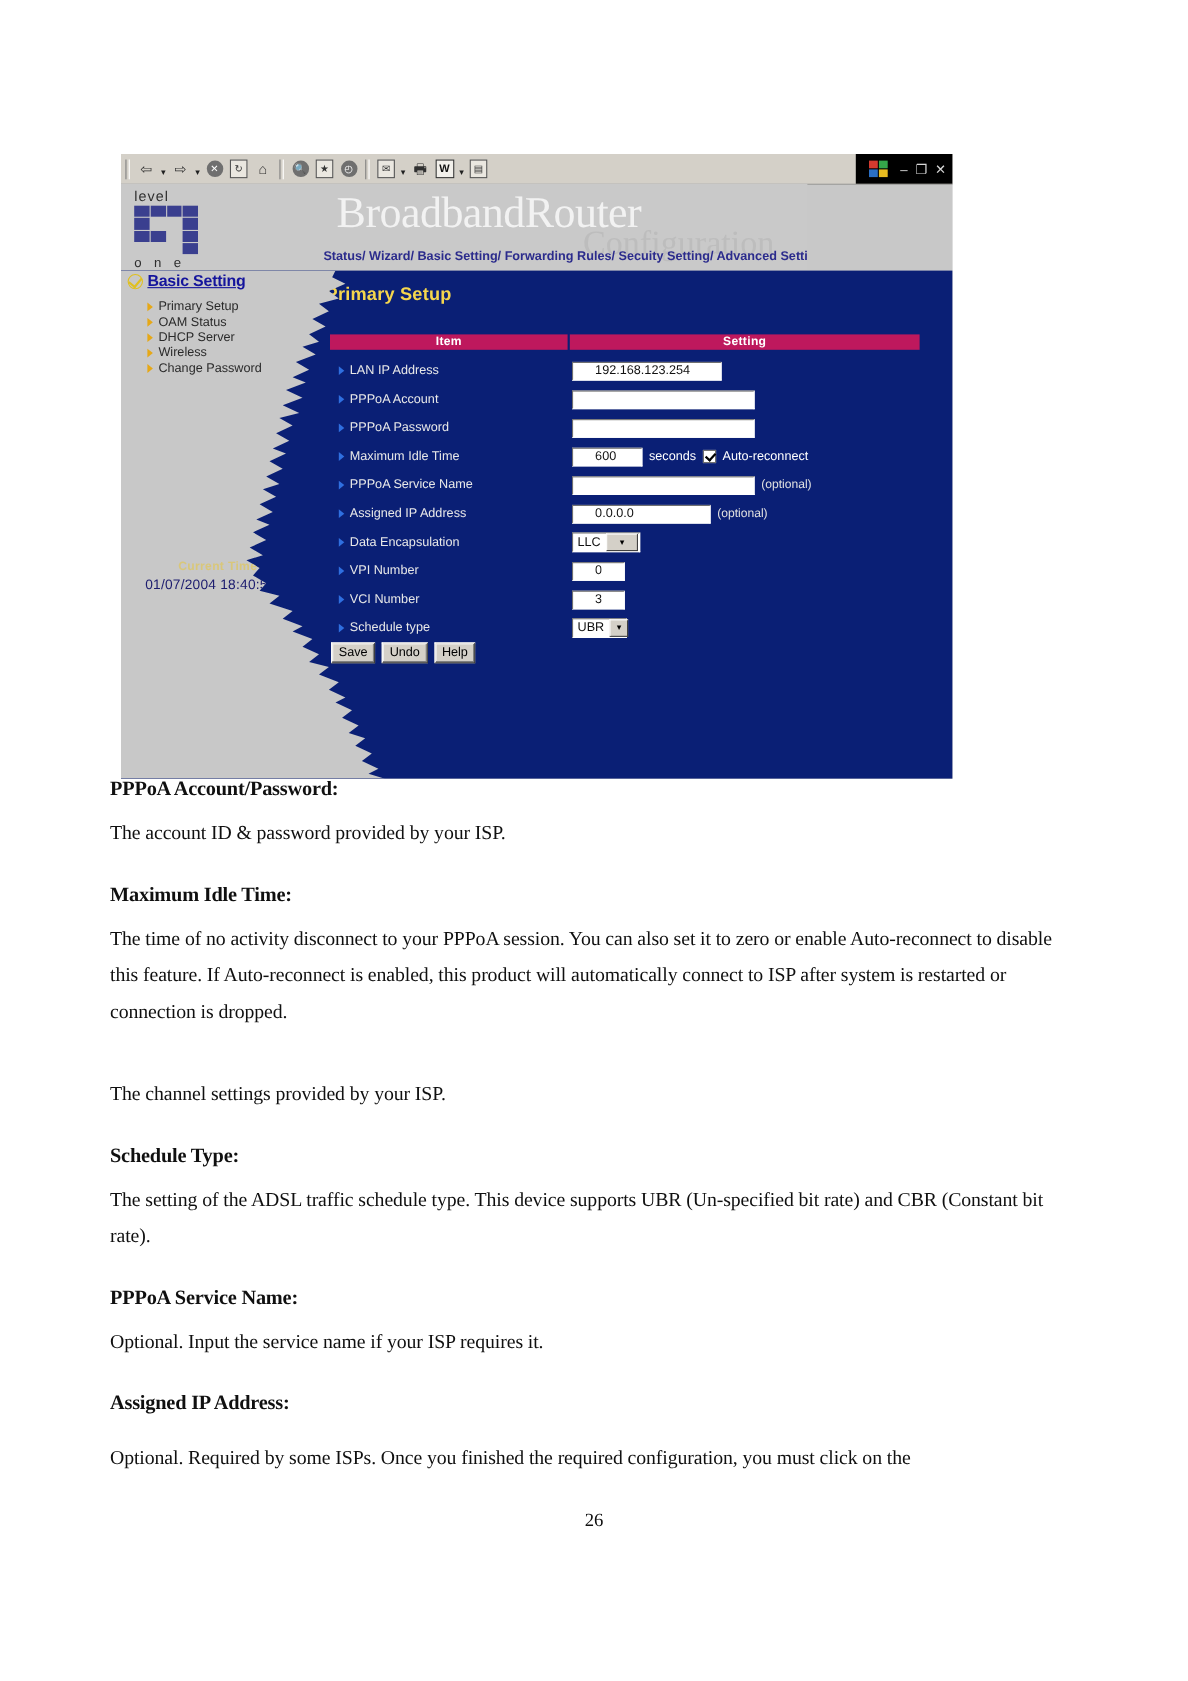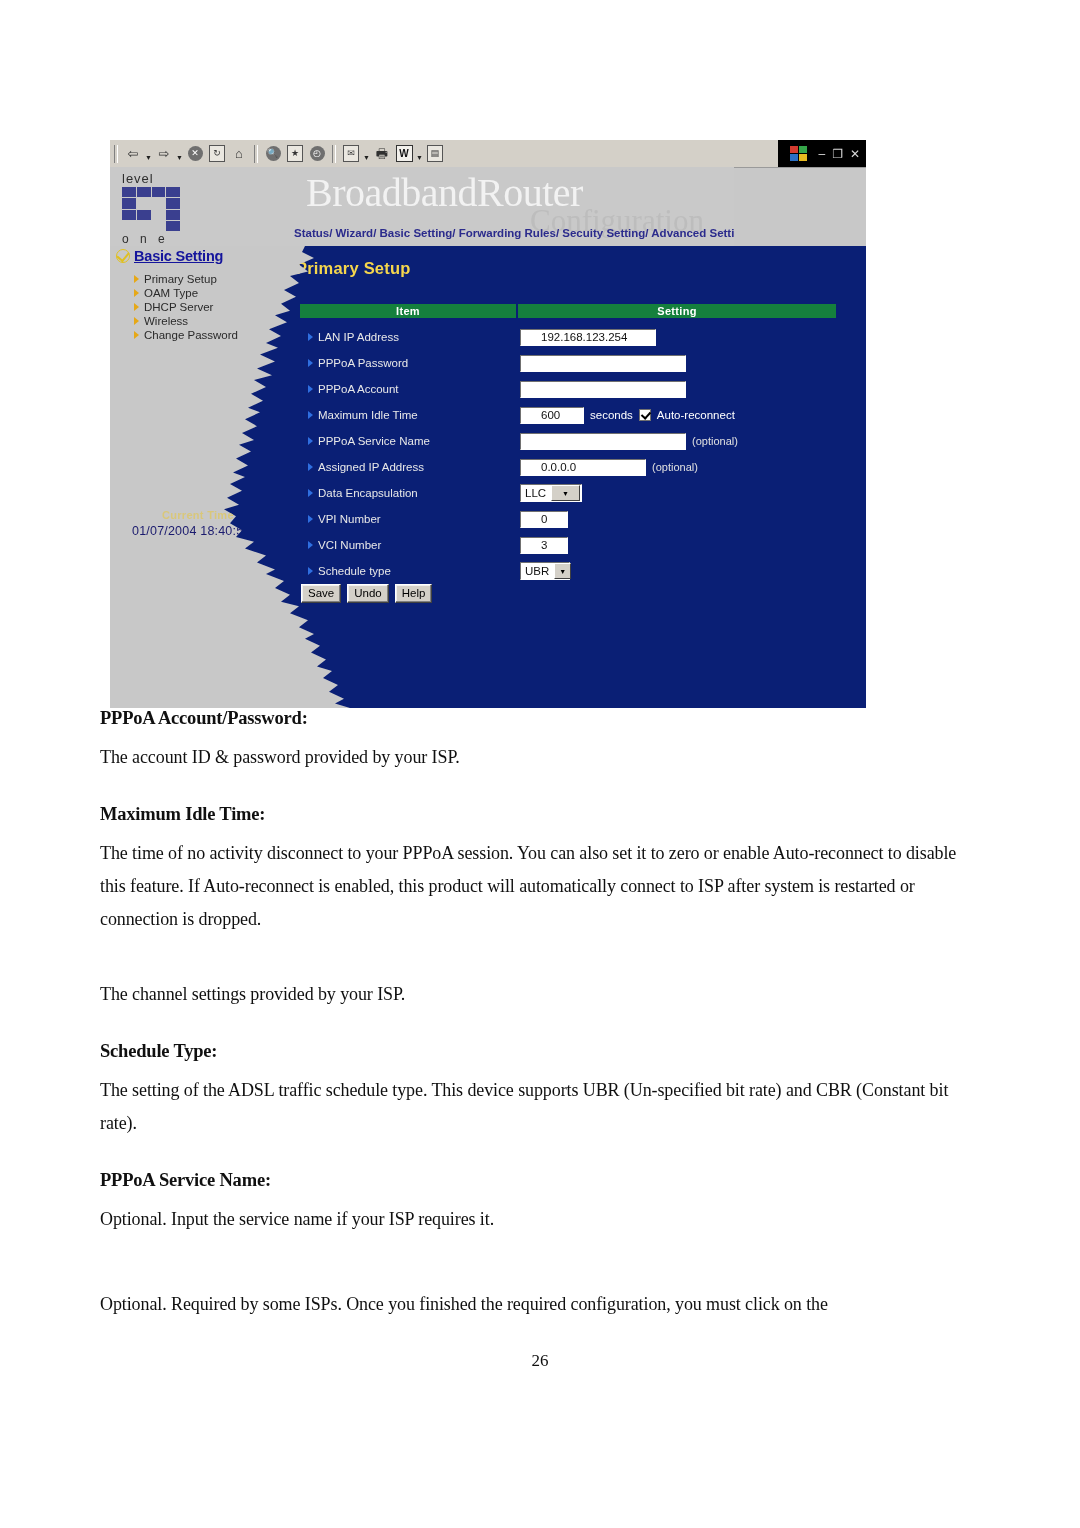--- a/index.html
+++ b/index.html
@@ -311,21 +311,21 @@
     position: absolute;
     left: 190px; top: 58px;
     width: 536px;
   }
   .st-head {
     display: flex;
     height: 14px;
     margin-bottom: 6px;
   }
   .st-head div {
-    background: #15803d;
+    background: #be185d;
     color: #ffffff;
     font-size: 11px;
     font-weight: bold;
     text-align: center;
     line-height: 14px;
     letter-spacing: 0.3px;
   }
   .st-head .c1 { width: 216px; }
   .st-head .c2 { width: 318px; margin-left: 2px; }
 
@@ -600,34 +600,34 @@
         </div>
         <div class="st-set">
           <input class="txt w-ip" value="192.168.123.254" style="">
         </div>
       </div>
 
 
       <div class="st-row">
         <div class="st-item">
           <span class="st-tri"></span>
+          <span>PPPoA Account</span>
+        </div>
+        <div class="st-set">
+          <input class="txt w-acct" value="" style="">
+        </div>
+      </div>
+
+      <div class="st-row">
+        <div class="st-item">
+          <span class="st-tri"></span>
           <span>PPPoA Password</span>
         </div>
         <div class="st-set">
           <input class="txt w-acct" type="password" value="" style="">
-        </div>
-      </div>
-
-      <div class="st-row">
-        <div class="st-item">
-          <span class="st-tri"></span>
-          <span>PPPoA Account</span>
-        </div>
-        <div class="st-set">
-          <input class="txt w-acct" value="" style="">
         </div>
       </div>
 
       <div class="st-row">
         <div class="st-item">
           <span class="st-tri"></span>
           <span>Maximum Idle Time</span>
         </div>
         <div class="st-set">
           <input class="txt w-idle" value="600" style="">
@@ -717,21 +717,21 @@
         <span class="tab-check"></span>
         <span>Basic Setting</span>
       </div>
       <div class="side-menu">
         <div class="side-item">
           <span class="side-tri"></span>
           <span>Primary Setup</span>
         </div>
         <div class="side-item">
           <span class="side-tri"></span>
-          <span>OAM Type</span>
+          <span>OAM Status</span>
         </div>
         <div class="side-item">
           <span class="side-tri"></span>
           <span>DHCP Server</span>
         </div>
         <div class="side-item">
           <span class="side-tri"></span>
           <span>Wireless</span>
         </div>
         <div class="side-item">
@@ -772,19 +772,20 @@
       <p class="body">The setting of the ADSL traffic schedule type. This device supports UBR (Un-specified bit rate) and CBR (Constant bit rate).</p>
     </div>
 
     <div class="blk">
       <h3 class="sec">PPPoA Service Name:</h3>
       <div class="gap-sm"></div>
       <p class="body">Optional. Input the service name if your ISP requires it.</p>
     </div>
 
     <div class="blk">
+      <h3 class="sec">Assigned IP Address:</h3>
       <div style="height:22px"></div>
       <p class="body">Optional. Required by some ISPs. Once you finished the required configuration, you must click on the</p>
     </div>
 
     <div class="page-num">26</div>
   </div>
 </div>
 
 </body></html>

